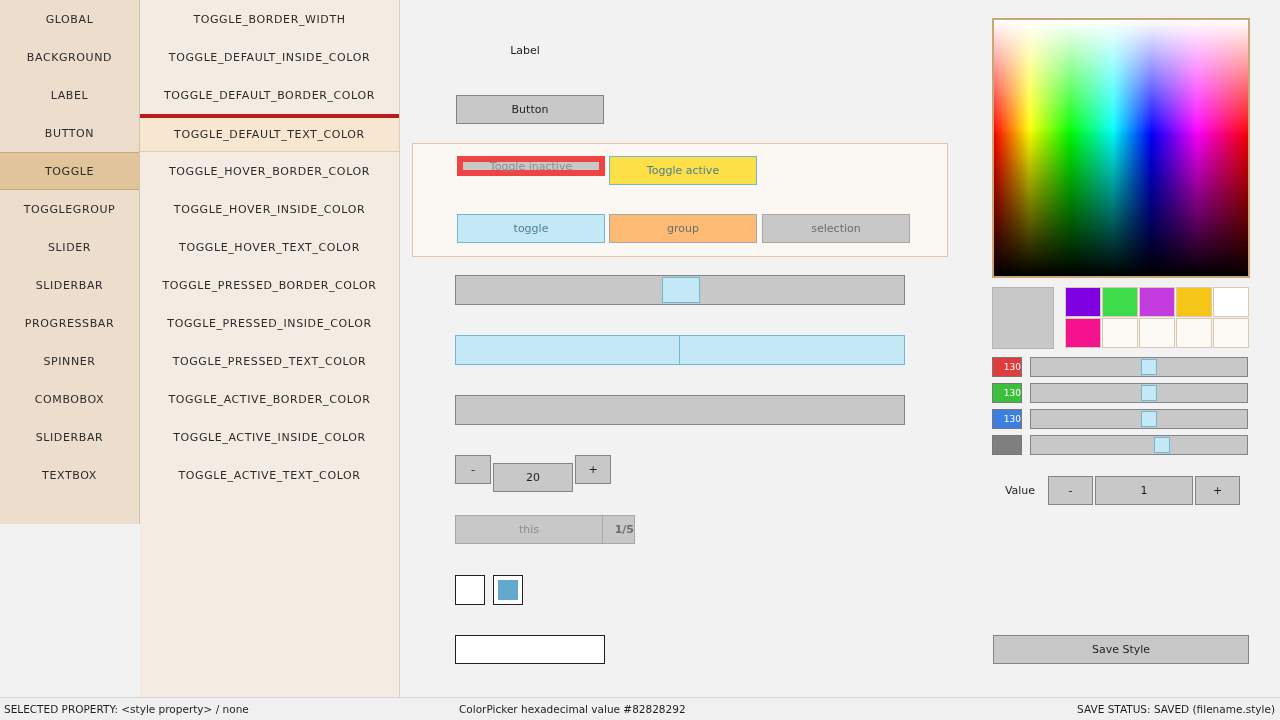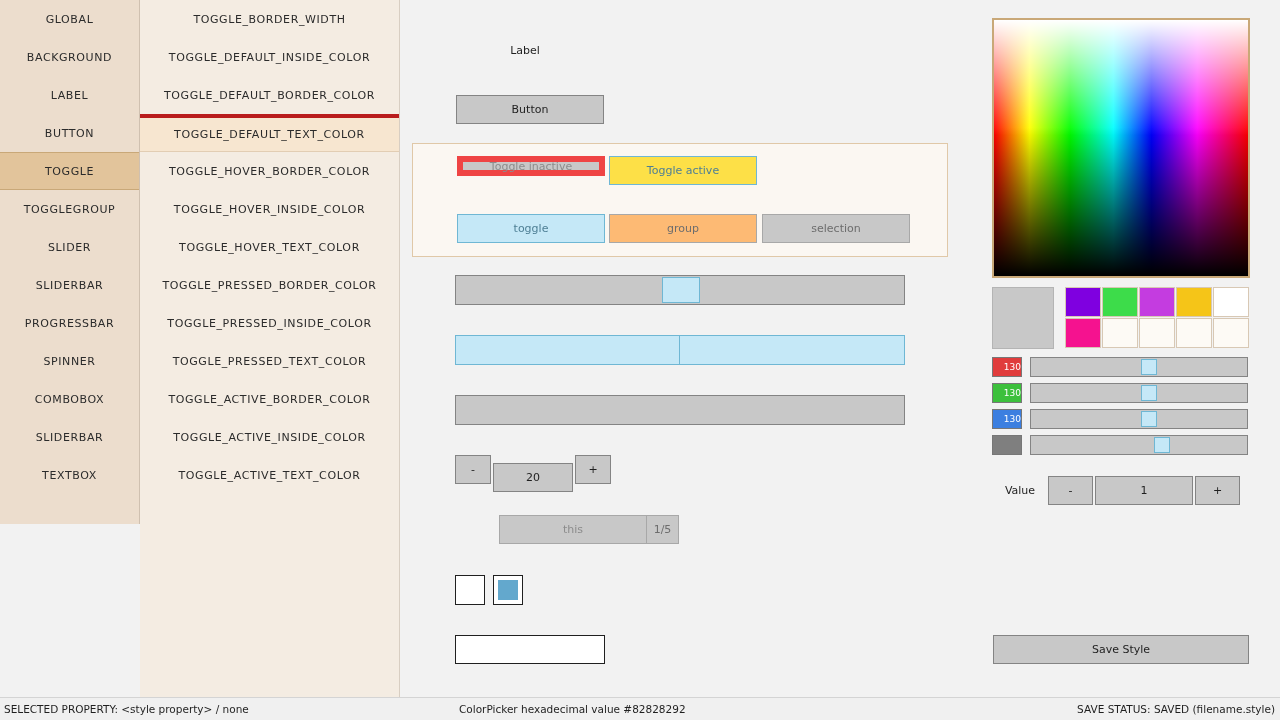--- a/index.html
+++ b/index.html
@@ -174,34 +174,33 @@
     width: 80px; height: 29px;
     background: #c8c8c8; border: 1px solid #848484;
     display: flex; align-items: center; justify-content: center;
     font-size: 11px; color: #1f1f1f;
     margin: 8px 2px;
   }
 
   .combobox {
     position: absolute; left: 55px; top: 515px;
     display: flex;
-    margin-left: 44px;
   }
   .combo-main {
     width: 148px; height: 29px;
     background: #c8c8c8; border: 1px solid #a8a8a8;
     display: flex; align-items: center; justify-content: center;
     font-size: 11px; color: #8c8c8c;
   }
   .combo-count {
     width: 32px; height: 29px;
     background: #c8c8c8; border: 1px solid #a8a8a8;
     border-left: none;
-    display: flex; align-items: center; justify-content: center;
-    font-size: 11px; color: #6d6d6d;
+    display: flex; align-items: center; justify-content: flex-end;
+    font-size: 11px; color: #6d6d6d; font-weight: bold;
   }
 
   .checkboxes {
     position: absolute; left: 55px; top: 575px;
     display: flex; gap: 8px;
   }
   .cb {
     width: 30px; height: 30px;
     background: #ffffff; border: 1px solid #202020;
   }

